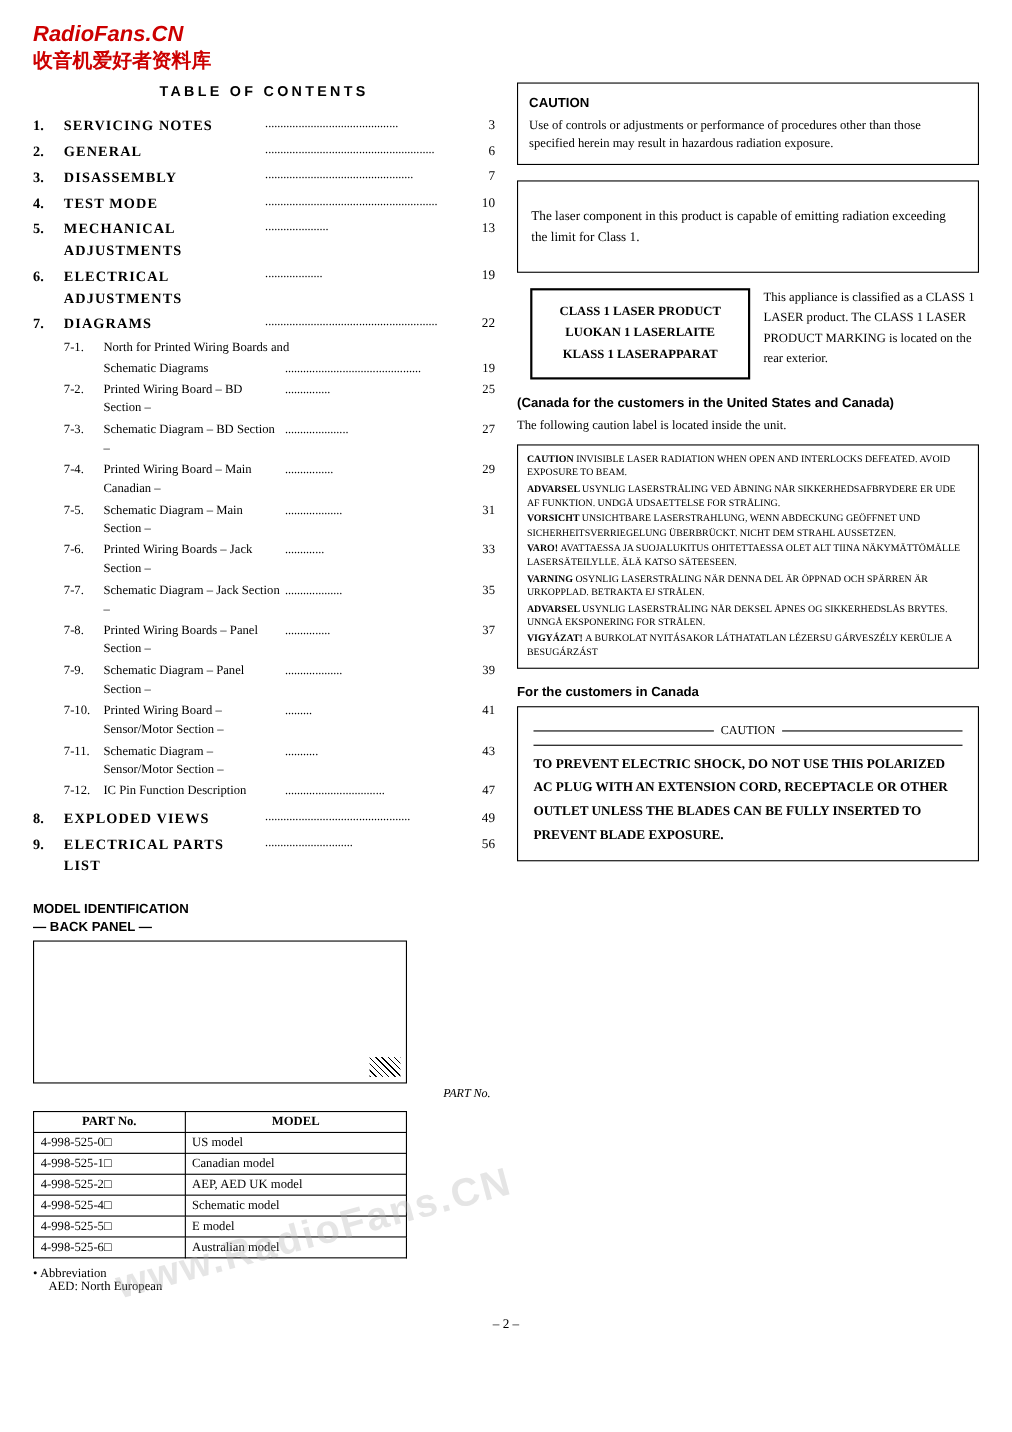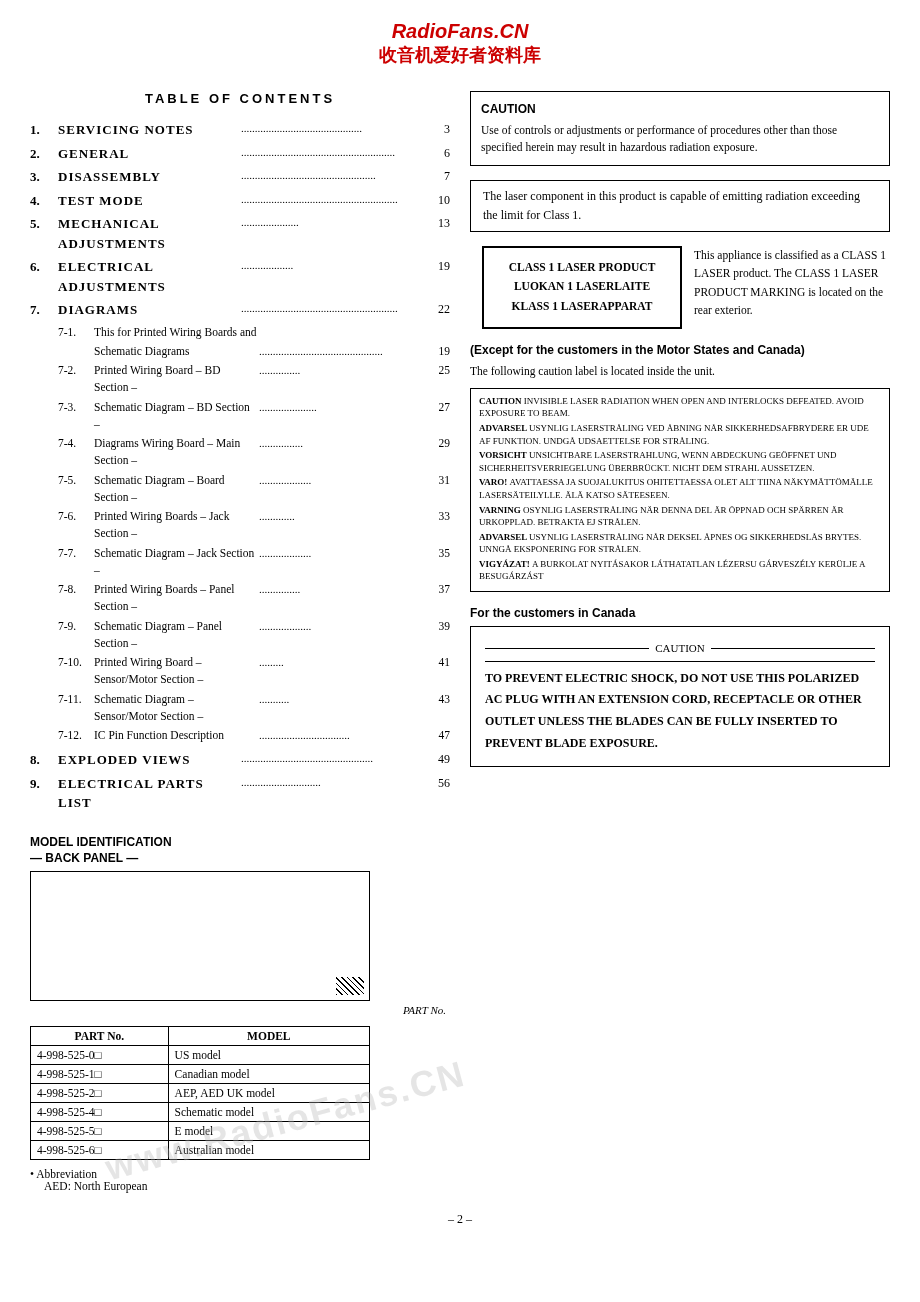--- a/index.html
+++ b/index.html
@@ -12,22 +12,21 @@
       color: #000;
     }
     .page {
       width: 920px;
       min-height: 1302px;
       padding: 20px 30px 20px 30px;
       position: relative;
     }
     
     .header {
-      text-align: center;
-      margin-bottom: 24px;
+      margin-bottom: 8px;
     }
     .header-title {
       font-size: 20px;
       font-style: italic;
       font-weight: bold;
       color: #cc0000;
       font-family: Arial, sans-serif;
     }
     .header-subtitle {
       font-size: 18px;
@@ -174,21 +173,21 @@
       line-height: 1.5;
     }
     .caution-box .caution-title {
       font-weight: bold;
       font-size: 12px;
       margin-bottom: 4px;
       font-family: Arial, sans-serif;
     }
     .laser-box {
       border: 1.5px solid #000;
-      padding: 6px 12px;
+      padding: 22px 12px;
       margin-bottom: 14px;
       font-size: 12px;
       line-height: 1.6;
       width: 100%;
     }
     
     .laser-class-section {
       display: flex;
       gap: 12px;
       margin-bottom: 14px;
@@ -338,48 +337,48 @@
       </div>
       <div class="toc-item">
         <span class="toc-num">7.</span>
         <span class="toc-label">DIAGRAMS</span>
         <span class="toc-dots">.........................................................</span>
         <span class="toc-page">22</span>
       </div>
 
       <div class="toc-subitem">
         <span class="toc-sub-num">7-1.</span>
-        <span style="flex:1;font-size:11.5px;">This for Printed Wiring Boards and</span>
+        <span style="flex:1;font-size:11.5px;">North for Printed Wiring Boards and</span>
       </div>
       <div class="toc-subitem" style="padding-left:64px;">
         <span style="flex:1;">Schematic Diagrams</span>
         <span class="toc-dots">.............................................</span>
         <span class="toc-page">19</span>
       </div>
       <div class="toc-subitem">
         <span class="toc-sub-num">7-2.</span>
         <span style="flex:1;">Printed Wiring Board  – BD Section –</span>
         <span class="toc-dots">...............</span>
         <span class="toc-page">25</span>
       </div>
       <div class="toc-subitem">
         <span class="toc-sub-num">7-3.</span>
         <span style="flex:1;">Schematic Diagram – BD Section –</span>
         <span class="toc-dots">.....................</span>
         <span class="toc-page">27</span>
       </div>
       <div class="toc-subitem">
         <span class="toc-sub-num">7-4.</span>
-        <span style="flex:1;">Diagrams Wiring Board  – Main Section –</span>
+        <span style="flex:1;">Printed Wiring Board  – Main Canadian –</span>
         <span class="toc-dots">................</span>
         <span class="toc-page">29</span>
       </div>
       <div class="toc-subitem">
         <span class="toc-sub-num">7-5.</span>
-        <span style="flex:1;">Schematic Diagram  – Board Section –</span>
+        <span style="flex:1;">Schematic Diagram  – Main Section –</span>
         <span class="toc-dots">...................</span>
         <span class="toc-page">31</span>
       </div>
       <div class="toc-subitem">
         <span class="toc-sub-num">7-6.</span>
         <span style="flex:1;">Printed Wiring Boards  – Jack Section –</span>
         <span class="toc-dots">.............</span>
         <span class="toc-page">33</span>
       </div>
       <div class="toc-subitem">
@@ -495,21 +494,21 @@
 
       <div class="laser-class-section">
         <div class="class1-box">
           <div>CLASS 1 LASER PRODUCT</div>
           <div>LUOKAN 1 LASERLAITE</div>
           <div>KLASS 1 LASERAPPARAT</div>
         </div>
         <div class="class1-desc">This appliance is classified as a CLASS 1 LASER product. The CLASS 1 LASER PRODUCT MARKING is located on the rear exterior.</div>
       </div>
 
-      <div class="customers-header">(Except for the customers in the Motor States and Canada)</div>
+      <div class="customers-header">(Canada for the customers in the United States and Canada)</div>
       <div class="customers-sub">The following caution label is located inside the unit.</div>
 
       <div class="warning-multilang" id="warning-box">
       <div class="warning-row"><span class="warning-lang">CAUTION  </span>INVISIBLE LASER RADIATION WHEN OPEN AND INTERLOCKS DEFEATED. AVOID EXPOSURE TO BEAM.</div>
           <div class="warning-row"><span class="warning-lang">ADVARSEL  </span>USYNLIG LASERSTRÅLING VED ÅBNING NÅR SIKKERHEDSAFBRYDERE ER UDE AF FUNKTION. UNDGÅ UDSAETTELSE FOR STRÅLING.</div>
           <div class="warning-row"><span class="warning-lang">VORSICHT  </span>UNSICHTBARE LASERSTRAHLUNG, WENN ABDECKUNG GEÖFFNET UND SICHERHEITSVERRIEGELUNG ÜBERBRÜCKT. NICHT DEM STRAHL AUSSETZEN.</div>
           <div class="warning-row"><span class="warning-lang">VARO!  </span>AVATTAESSA JA SUOJALUKITUS OHITETTAESSA OLET ALT TIINA NÄKYMÄTTÖMÄLLE LASERSÄTEILYLLE. ÄLÄ KATSO SÄTEESEEN.</div>
           <div class="warning-row"><span class="warning-lang">VARNING  </span>OSYNLIG LASERSTRÅLING NÄR DENNA DEL ÄR ÖPPNAD OCH SPÄRREN ÄR URKOPPLAD. BETRAKTA EJ STRÅLEN.</div>
           <div class="warning-row"><span class="warning-lang">ADVARSEL  </span>USYNLIG LASERSTRÅLING NÅR DEKSEL ÅPNES OG SIKKERHEDSLÅS BRYTES. UNNGÅ EKSPONERING FOR STRÅLEN.</div>
           <div class="warning-row"><span class="warning-lang">VIGYÁZAT!  </span>A BURKOLAT NYITÁSAKOR LÁTHATATLAN LÉZERSU GÁRVESZÉLY  KERÜLJE A BESUGÁRZÁST</div>

